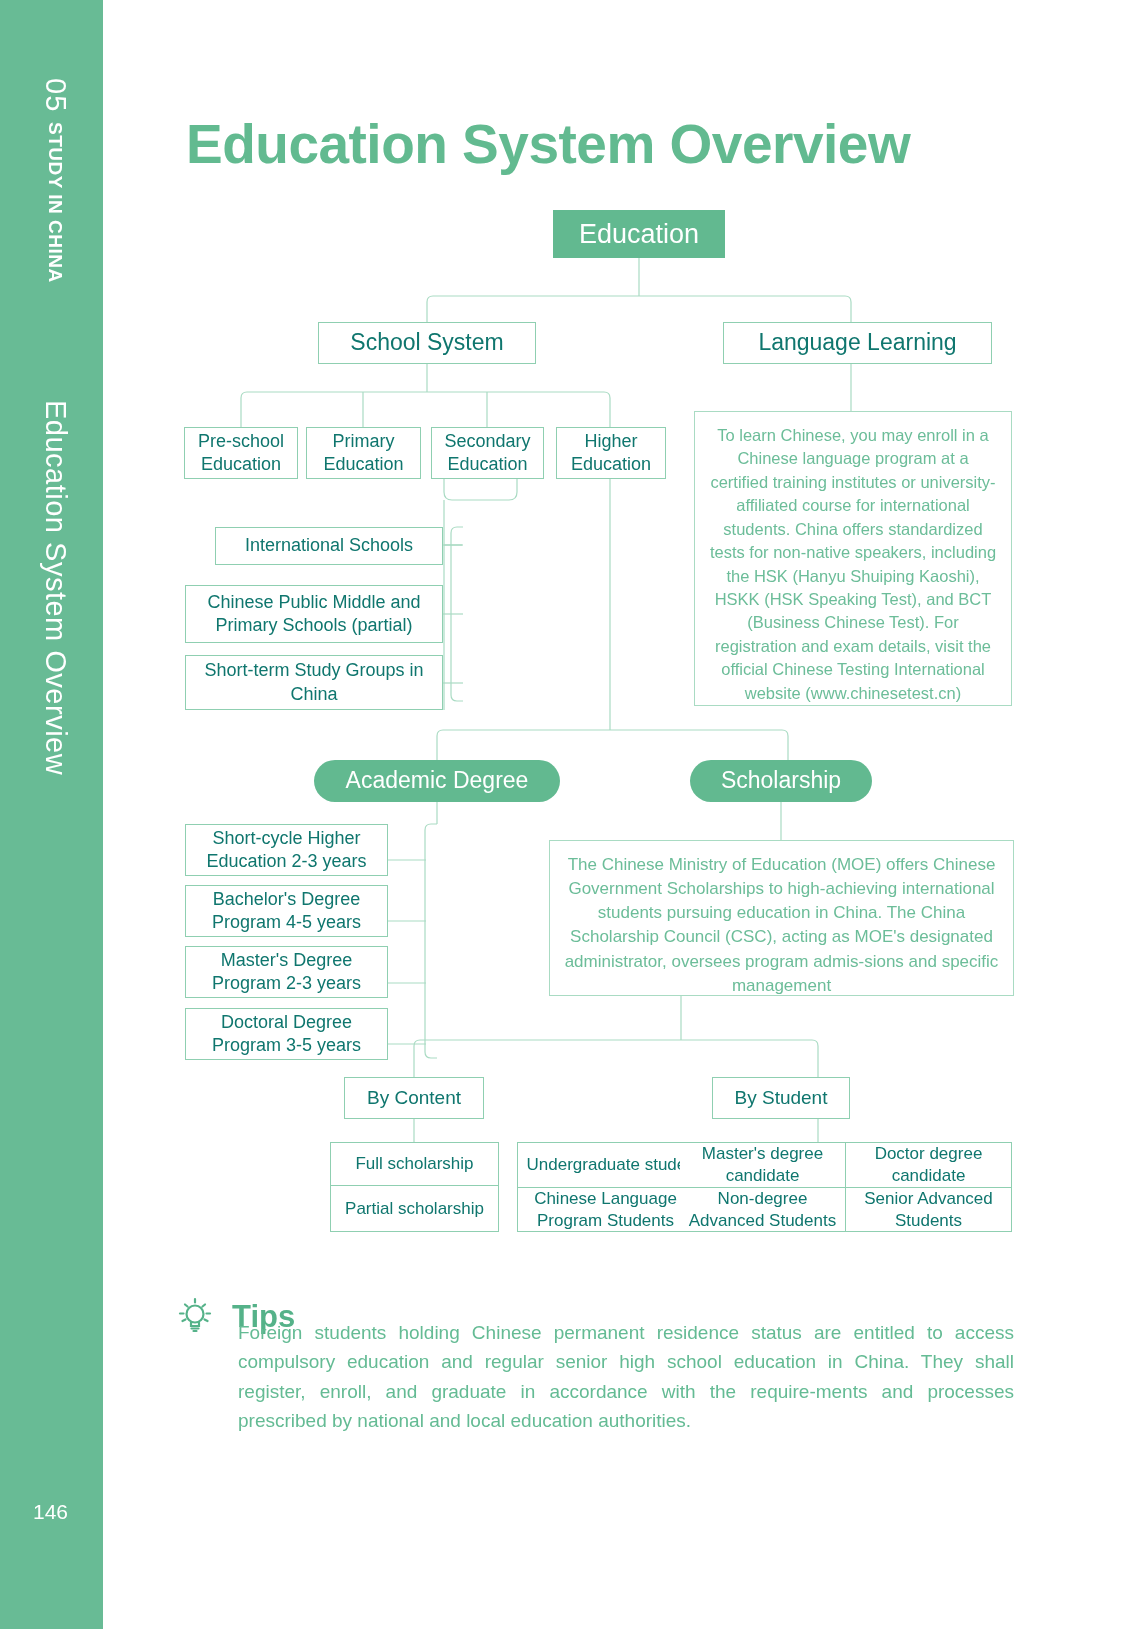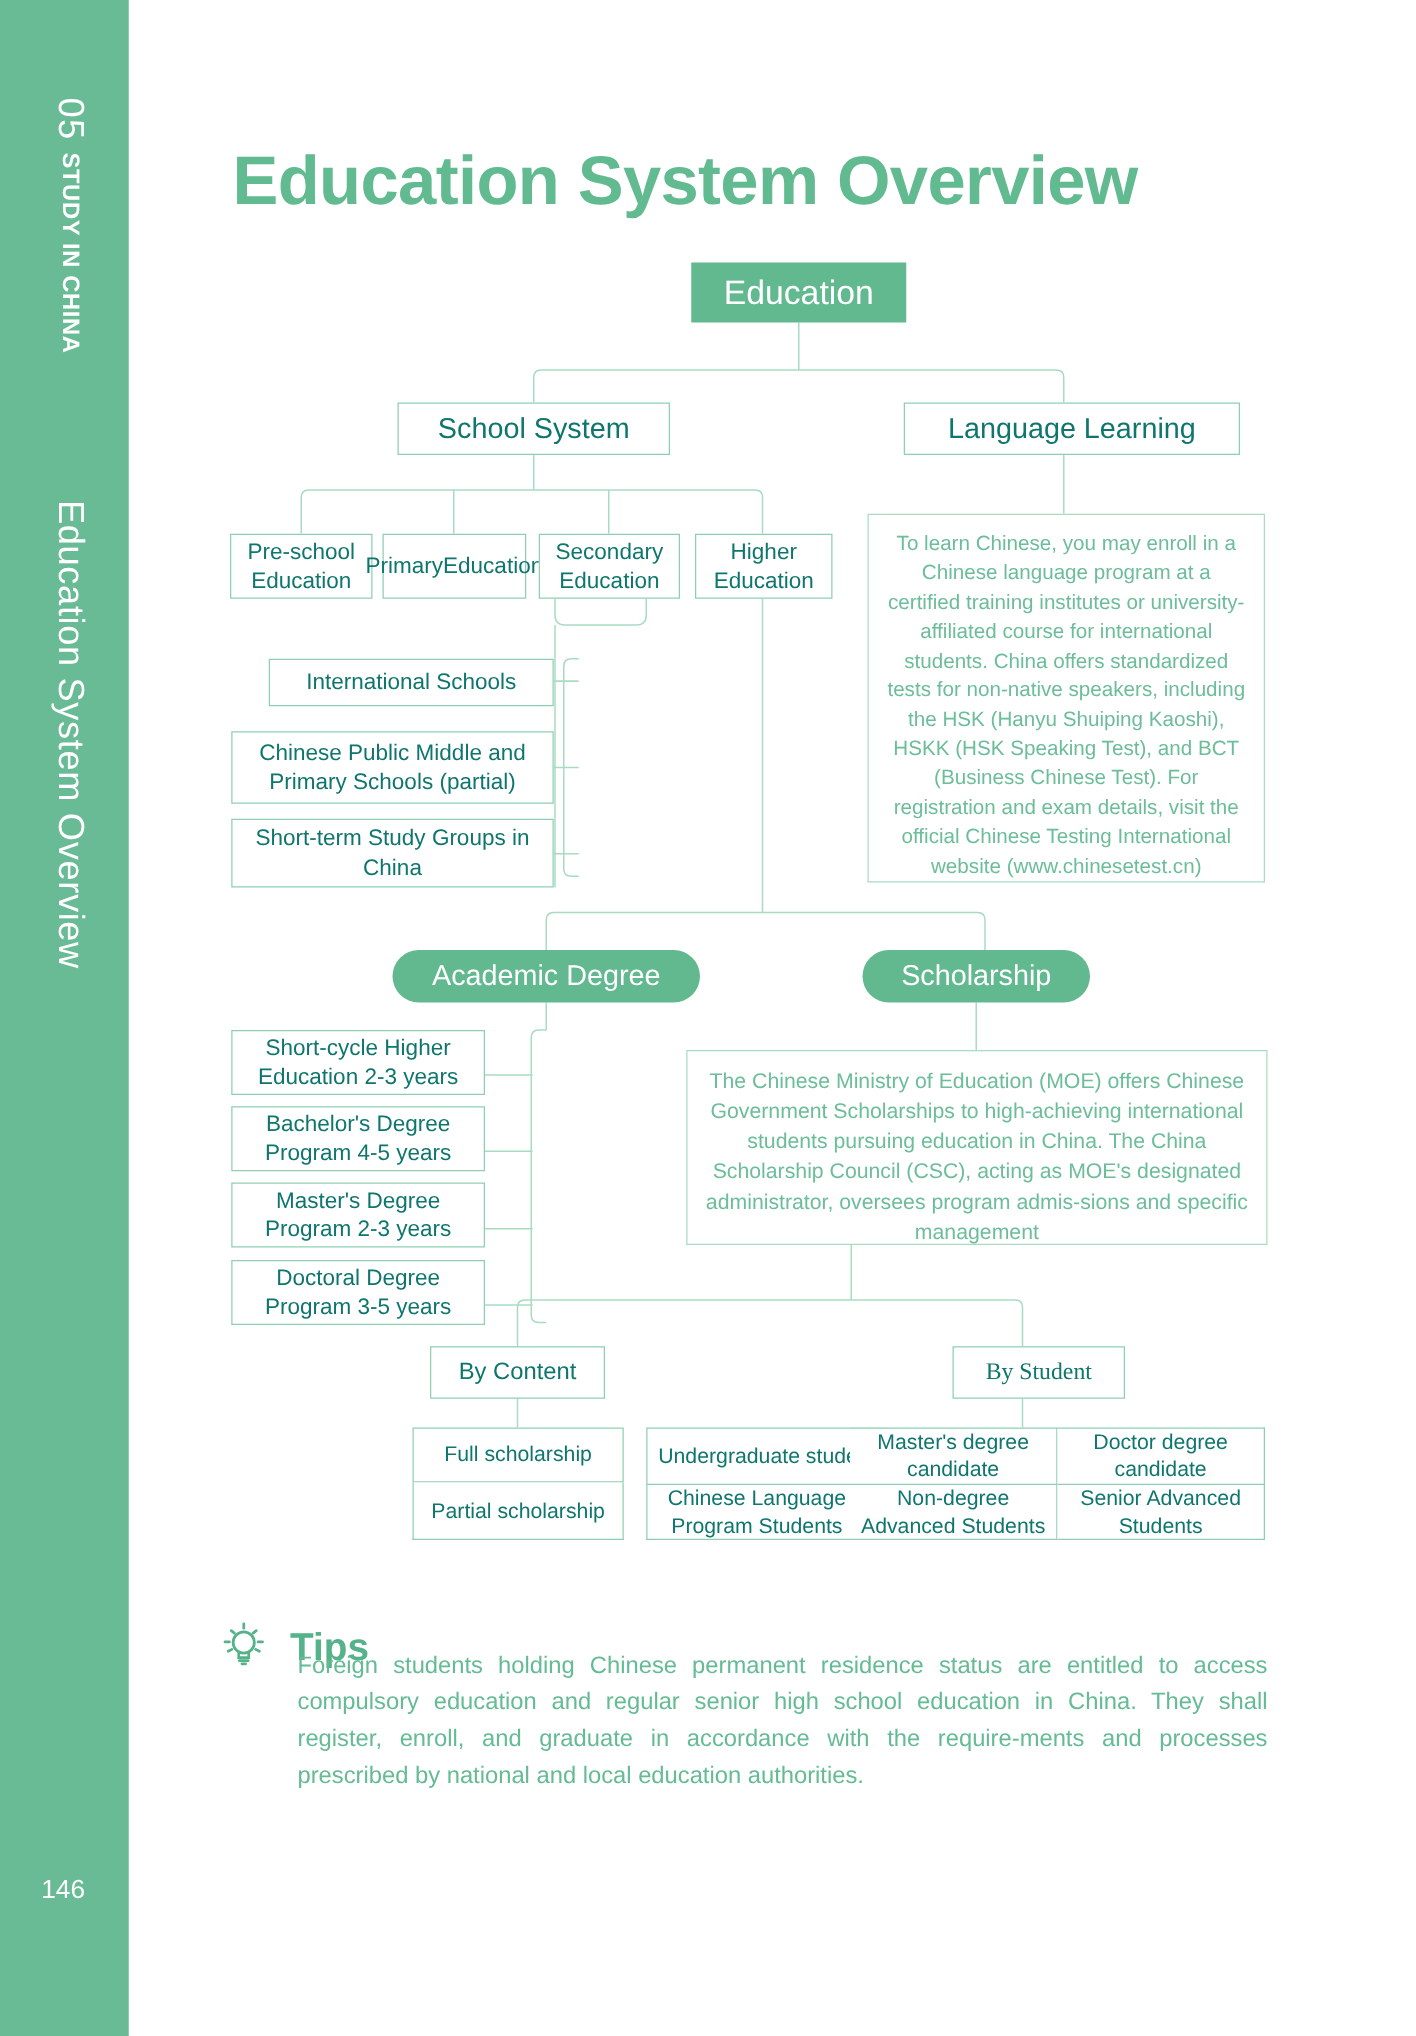--- a/index.html
+++ b/index.html
@@ -159,21 +159,21 @@
   <span>School System</span>
 </div>
 <div class="node" style="left:723px;top:322px;width:269px;height:42px;font-size:23px;">
   <span>Language Learning</span>
 </div>
 
 <div class="node" style="left:184px;top:427px;width:114px;height:52px;font-size:18px;flex-direction:column;">
   <span>Pre-school</span>
   <span>Education</span>
 </div>
-<div class="node" style="left:306px;top:427px;width:115px;height:52px;font-size:18px;flex-direction:row;">
+<div class="node" style="left:306px;top:427px;width:115px;height:52px;font-size:18px;flex-direction:column;">
   <span>Primary</span>
   <span>Education</span>
 </div>
 <div class="node" style="left:431px;top:427px;width:113px;height:52px;font-size:18px;flex-direction:column;text-align:center;">
   <span>Secondary</span>
   <span>Education</span>
 </div>
 <div class="node" style="left:556px;top:427px;width:110px;height:52px;font-size:18px;flex-direction:column;">
   <span>Higher</span>
   <span>Education</span>
@@ -220,21 +220,21 @@
 <div class="node" style="left:344px;top:1077px;width:140px;height:42px;font-size:19px;">
   <span>By Content</span>
 </div>
 <div class="node" style="left:330px;top:1142px;width:169px;height:44px;font-size:17px;">
   <span>Full scholarship</span>
 </div>
 <div class="node" style="left:330px;top:1186px;width:169px;height:46px;font-size:17px;border-top:none;">
   <span>Partial scholarship</span>
 </div>
 
-<div class="node" style="left:762px;top:1077px;width:138px;height:42px;font-size:19px;font-family:Liberation Serif, serif;">
+<div class="node" style="left:712px;top:1077px;width:138px;height:42px;font-size:19px;">
   <span>By Student</span>
 </div>
 
 <div class="node" style="left:517px;top:1142px;width:193px;height:46px;font-size:17px;padding:0 4px;">
   <span>Undergraduate student</span>
 </div>
 <div class="node" style="left:680px;top:1142px;width:166px;height:46px;font-size:17px;padding:0 4px;border-left:none;">
   <span>Master's degree candidate</span>
 </div>
 <div class="node" style="left:846px;top:1142px;width:166px;height:46px;font-size:17px;padding:0 4px;border-left:none;">

